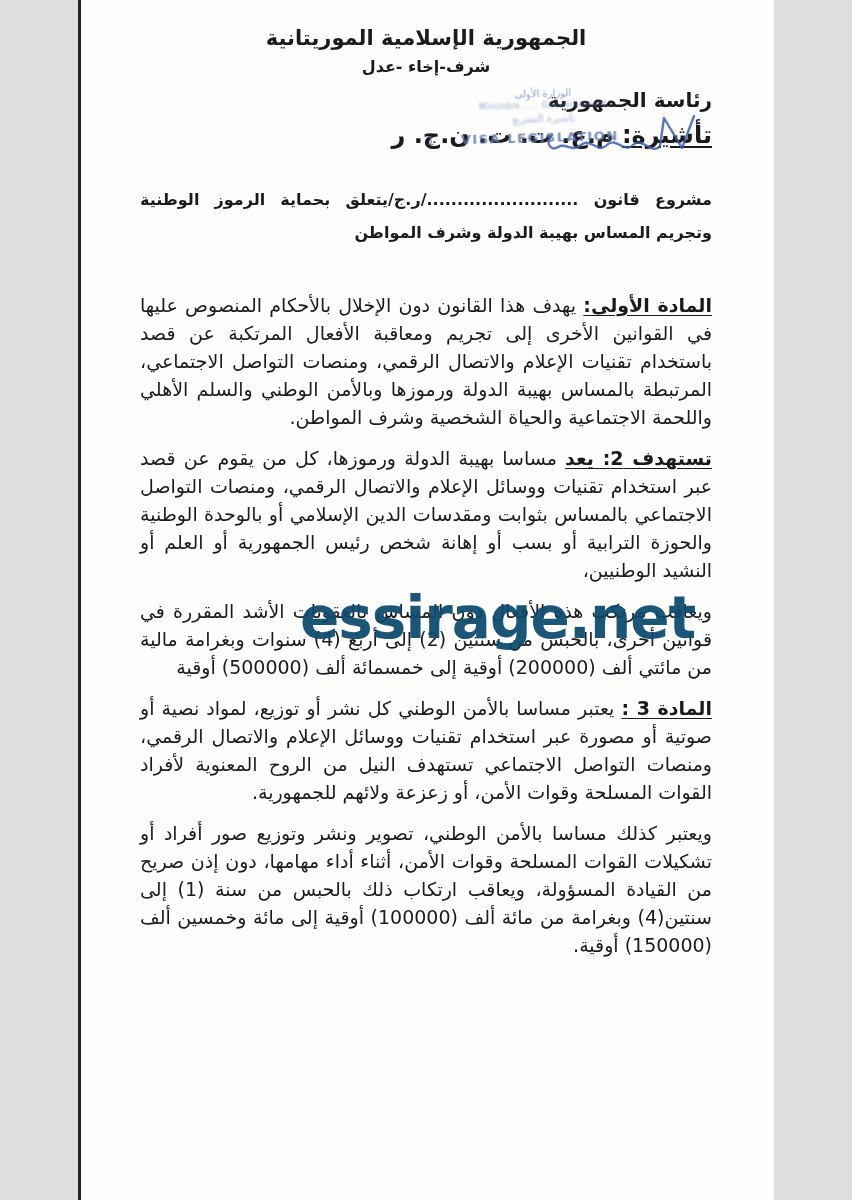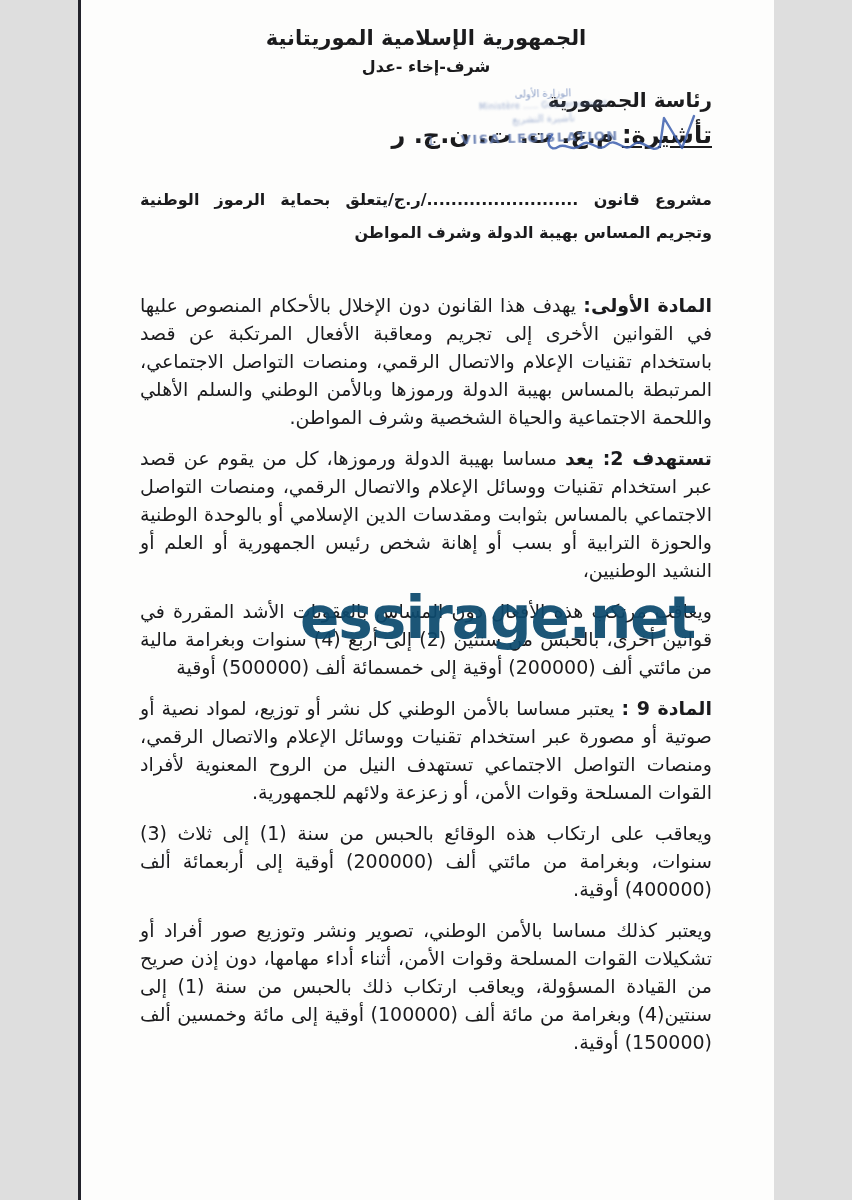--- a/index.html
+++ b/index.html
@@ -34,21 +34,21 @@
   .doc-title{
     font-size:16px;font-weight:700;line-height:33px;
     text-align:justify;margin:34px 0 0;
   }
   .articles{margin-top:42px;}
   .para{
     font-size:19px;line-height:28px;text-align:justify;
     margin:0 0 13px;
   }
   .art-label{
-    font-weight:700;text-underline-offset:3px;
+    font-weight:700;text-decoration:underline;text-underline-offset:3px;
   }
   .mb-lg{margin-bottom:27px;}
   
   .watermark{
     position:absolute;top:584px;left:222px;
     direction:ltr;
     font-size:58px;font-weight:700;letter-spacing:-1px;
     color:#0c4a6e;opacity:.93;
     font-family:"DejaVu Sans","Liberation Sans",sans-serif;
     pointer-events:none;
@@ -79,22 +79,21 @@
     <p class="motto">شرف-إخاء -عدل</p>
     <p class="presidency">رئاسة الجمهورية</p>
     <p class="visa-line"><span class="visa-label">تأشيرة:</span><span> م.ع. ت. ت. ن.ج. ر</span></p>
 
     <p class="doc-title">مشروع قانون ........................./ر.ج/يتعلق بحماية الرموز الوطنية وتجريم المساس بهيبة الدولة وشرف المواطن</p>
 
     <div class="articles">
       <p class="para"><span class="art-label">المادة الأولى:</span><span> يهدف هذا القانون دون الإخلال بالأحكام المنصوص عليها في القوانين الأخرى إلى تجريم ومعاقبة الأفعال المرتكبة عن قصد باستخدام تقنيات الإعلام والاتصال الرقمي، ومنصات التواصل الاجتماعي، المرتبطة بالمساس بهيبة الدولة ورموزها وبالأمن الوطني والسلم الأهلي واللحمة الاجتماعية والحياة الشخصية وشرف المواطن.</span></p>
       <p class="para"><span class="art-label">تستهدف 2: يعد</span><span> مساسا بهيبة الدولة ورموزها، كل من يقوم عن قصد عبر استخدام تقنيات ووسائل الإعلام والاتصال الرقمي، ومنصات التواصل الاجتماعي بالمساس بثوابت ومقدسات الدين الإسلامي أو بالوحدة الوطنية والحوزة الترابية أو بسب أو إهانة شخص رئيس الجمهورية أو العلم أو النشيد الوطنيين،</span></p>
       <p class="para"><span>ويعاقب مرتكب هذه الأفعال دون المساس بالعقوبات الأشد المقررة في قوانين أخرى، بالحبس من سنتين (2) إلى أربع (4) سنوات وبغرامة مالية من مائتي ألف (200000) أوقية إلى خمسمائة ألف (500000) أوقية</span></p>
-      <p class="para"><span class="art-label">المادة 9 :</span><span> يعتبر مساسا بالأمن الوطني كل نشر أو توزيع، لمواد نصية أو صوتية أو مصورة عبر استخدام تقنيات ووسائل الإعلام والاتصال الرقمي، ومنصات التواصل الاجتماعي تستهدف النيل من الروح المعنوية لأفراد القوات المسلحة وقوات الأمن، أو زعزعة ولائهم للجمهورية.</span></p>
-      <p class="para"><span>ويعاقب على ارتكاب هذه الوقائع بالحبس من سنة (1) إلى ثلاث (3) سنوات، وبغرامة من مائتي ألف (200000) أوقية إلى أربعمائة ألف (400000) أوقية.</span></p>
+      <p class="para"><span class="art-label">المادة 3 :</span><span> يعتبر مساسا بالأمن الوطني كل نشر أو توزيع، لمواد نصية أو صوتية أو مصورة عبر استخدام تقنيات ووسائل الإعلام والاتصال الرقمي، ومنصات التواصل الاجتماعي تستهدف النيل من الروح المعنوية لأفراد القوات المسلحة وقوات الأمن، أو زعزعة ولائهم للجمهورية.</span></p>
       <p class="para"><span>ويعتبر كذلك مساسا بالأمن الوطني، تصوير ونشر وتوزيع صور أفراد أو تشكيلات القوات المسلحة وقوات الأمن، أثناء أداء مهامها، دون إذن صريح من القيادة المسؤولة، ويعاقب ارتكاب ذلك بالحبس من سنة (1) إلى سنتين(4) وبغرامة من مائة ألف (100000) أوقية إلى مائة وخمسين ألف (150000) أوقية.</span></p>
     </div>
   </div>
 
   <div class="stamp">
     <p class="s-ar-top">الوزارة الأولى</p>
     <p class="s-fr">Ministère ..... Gouvernement</p>
     <p class="s-ar-mid">تأشيرة التشريع</p>
     <div class="s-row">
       <span class="s-num">1</span>

